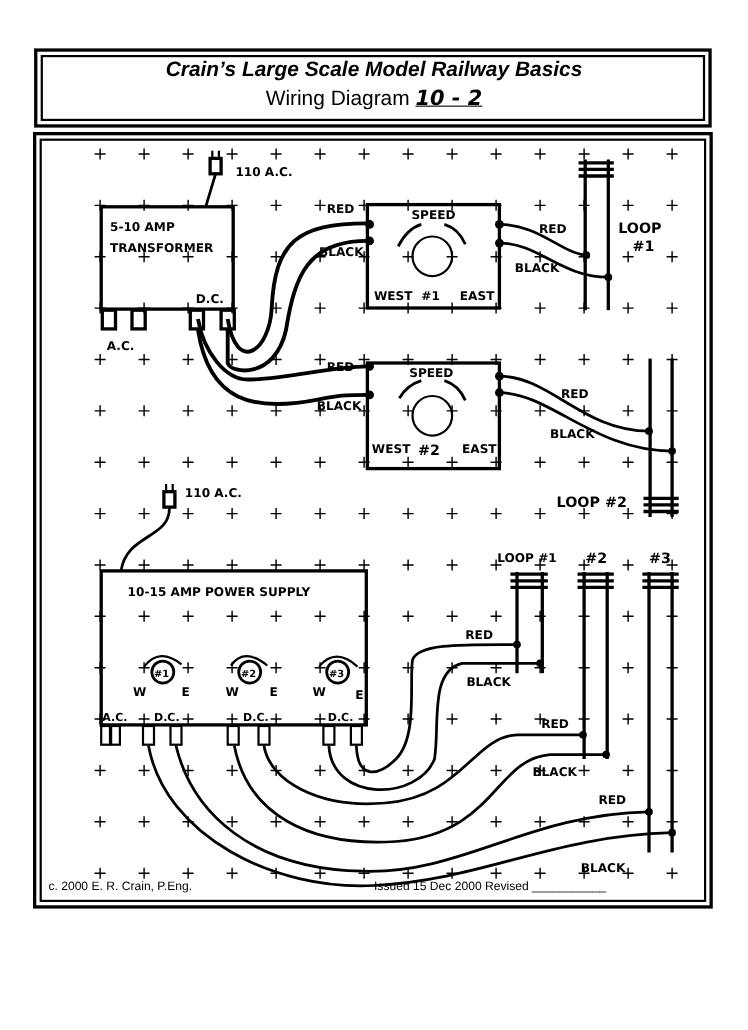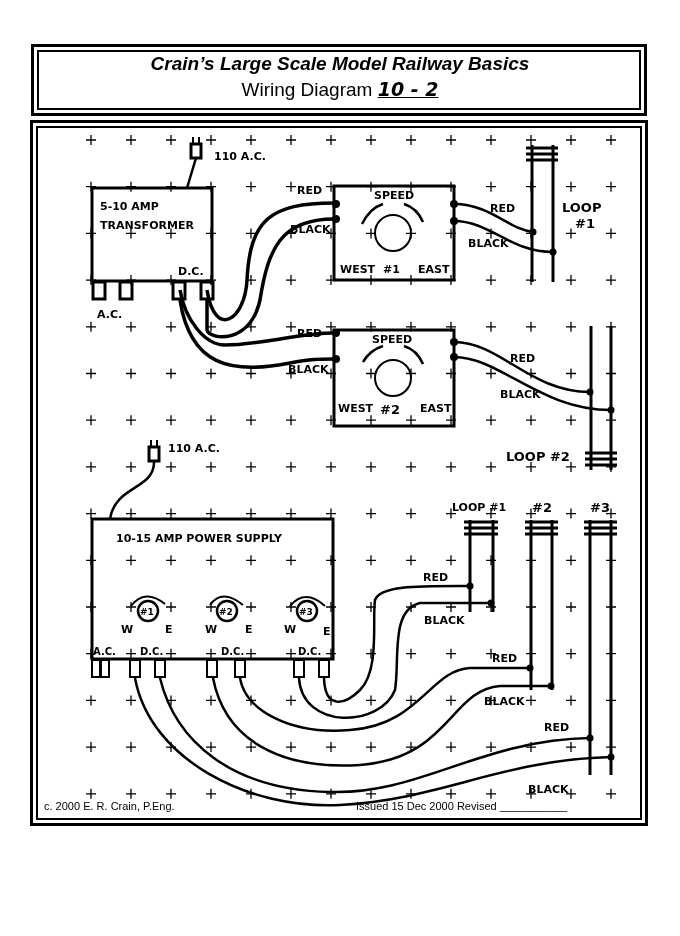--- a/index.html
+++ b/index.html
@@ -426,13 +426,13 @@
     <line class="track" x1="584" y1="522" x2="617" y2="522"></line>
     <line class="track" x1="584" y1="528" x2="617" y2="528"></line>
     <line class="track" x1="584" y1="534" x2="617" y2="534"></line>
   </g>
   <text class="lbl" x="452" y="511">LOOP #1</text>
   <text class="lblb" x="532" y="512">#2</text>
   <text class="lblb" x="590" y="512">#3</text>
 </svg>
 
 <div class="foot" style="left:44px">c. 2000 E. R. Crain, P.Eng.</div>
-<div class="foot" style="left:356px">Issued 15 Dec 2000 Revised ___________</div>
+<div class="foot" style="left:340px">Issued 15 Dec 2000 Revised ___________</div>
 
 </body></html>

